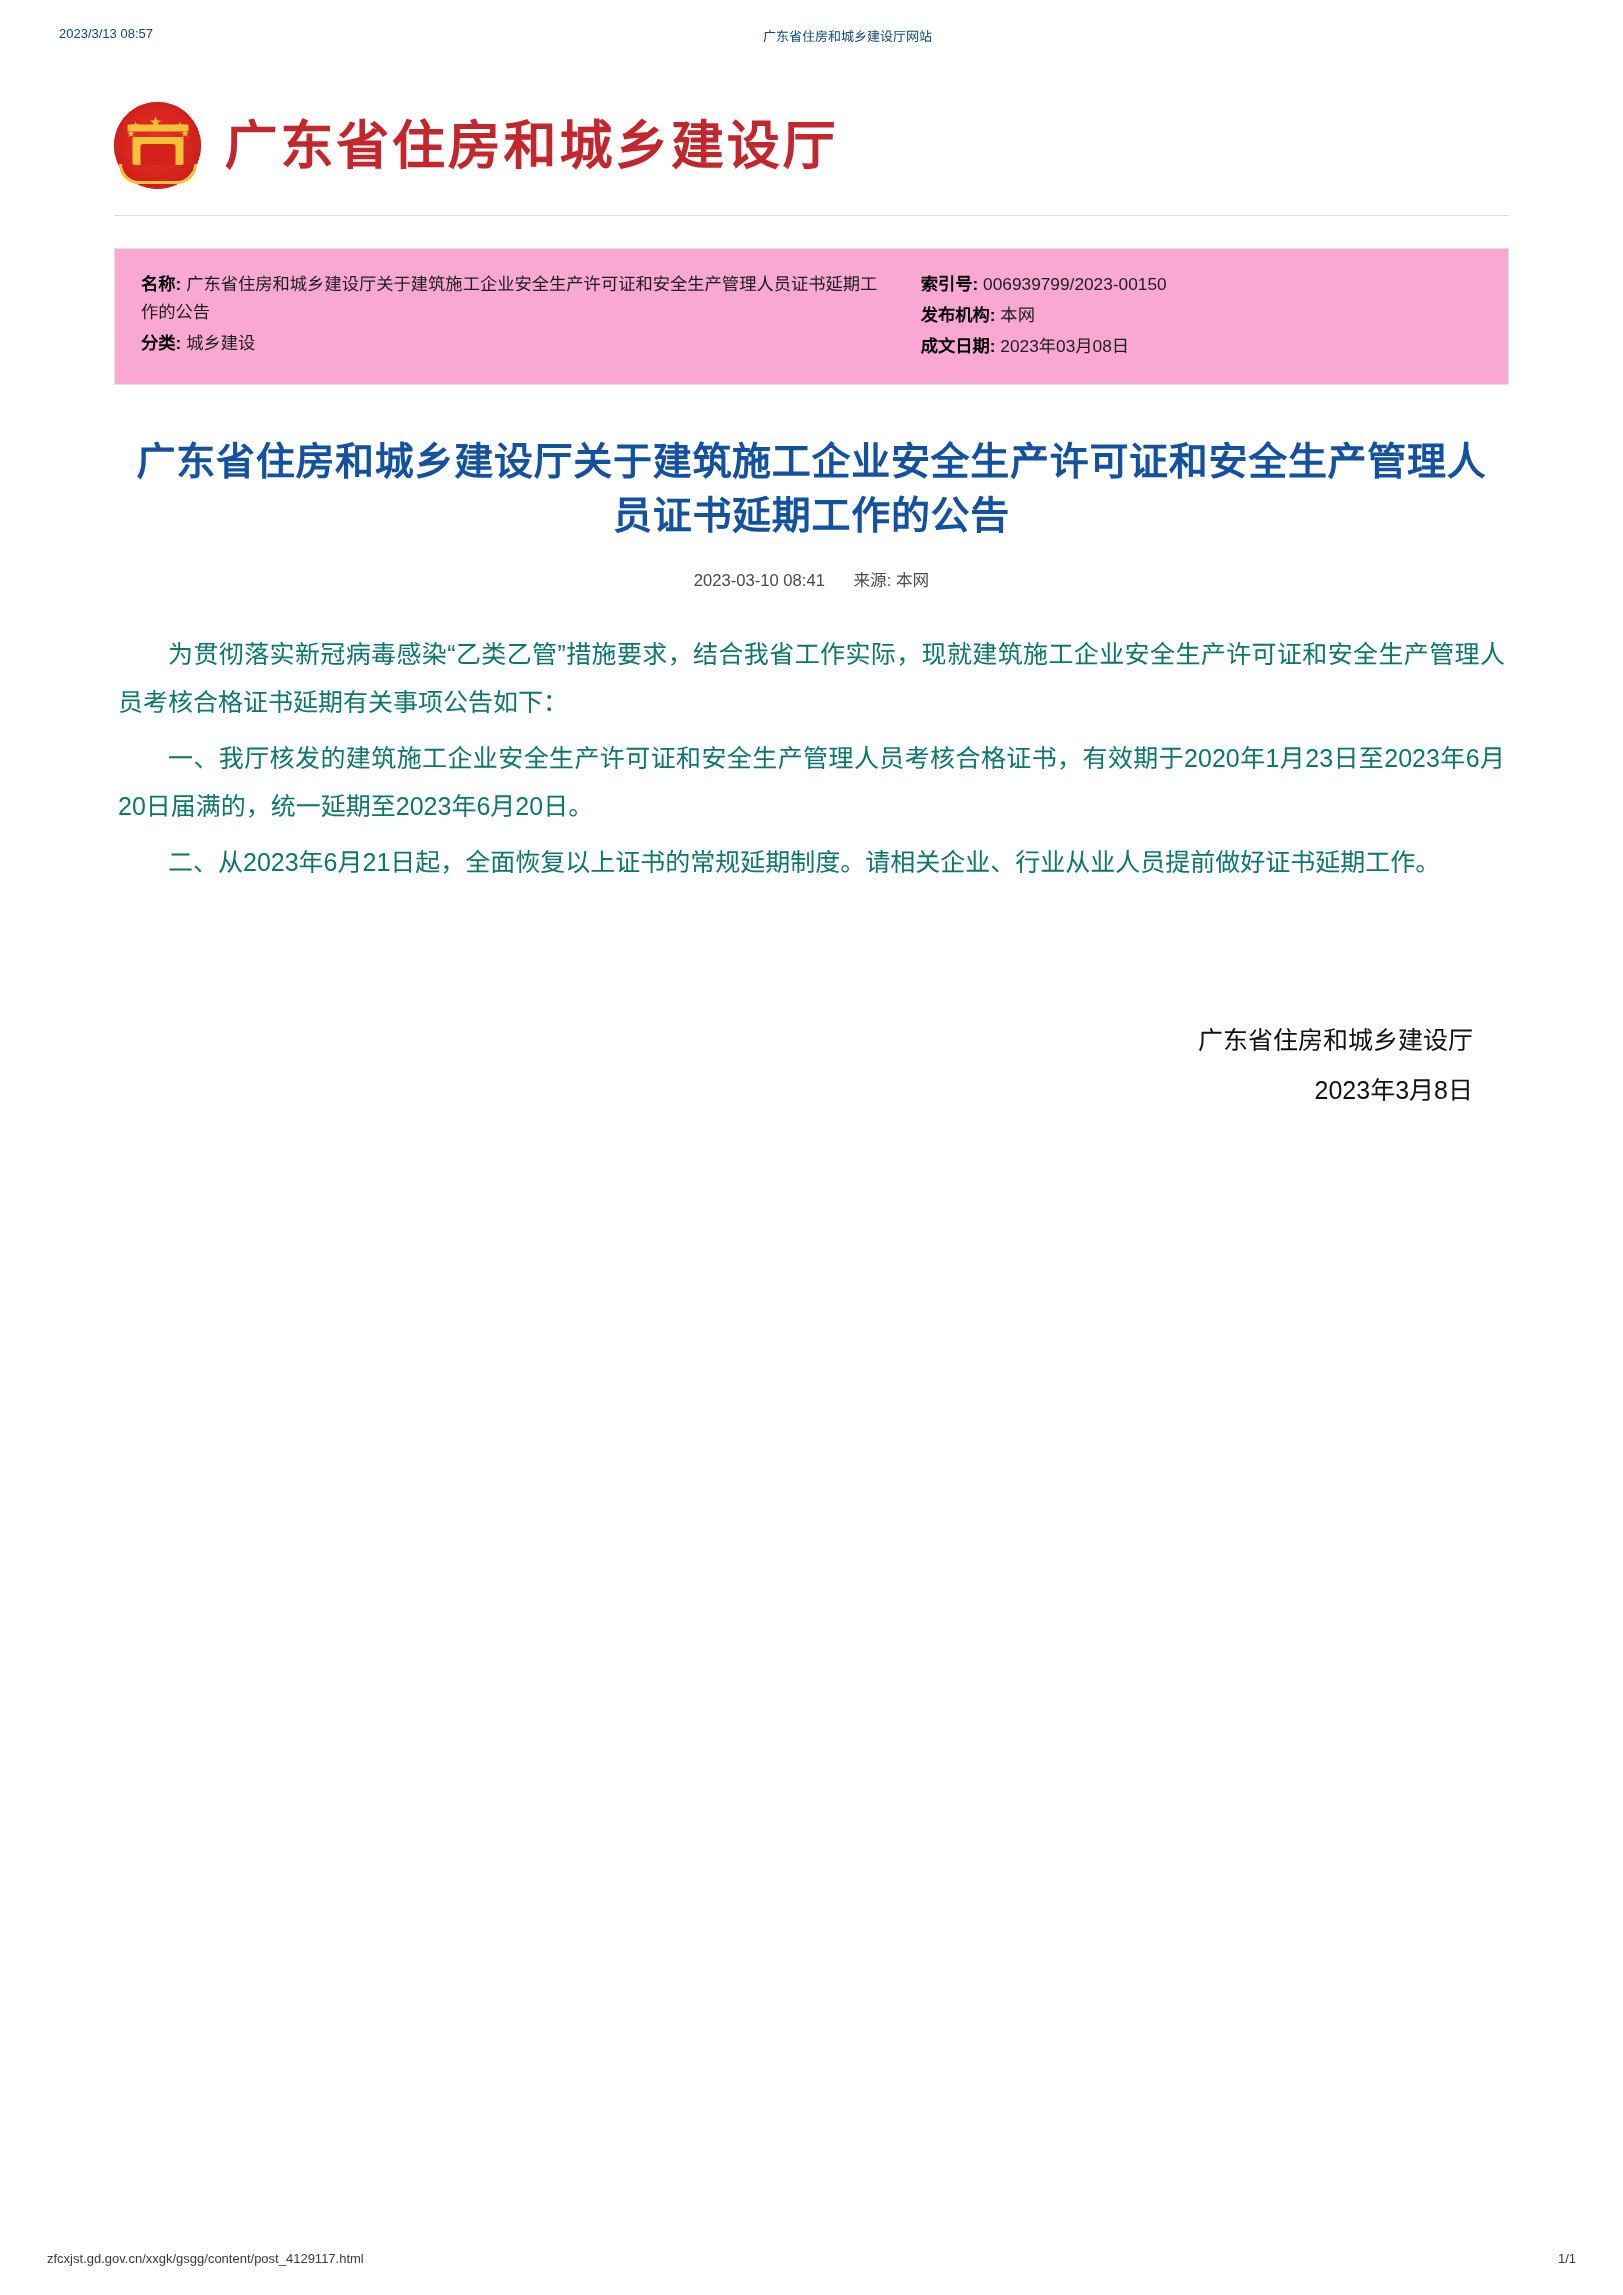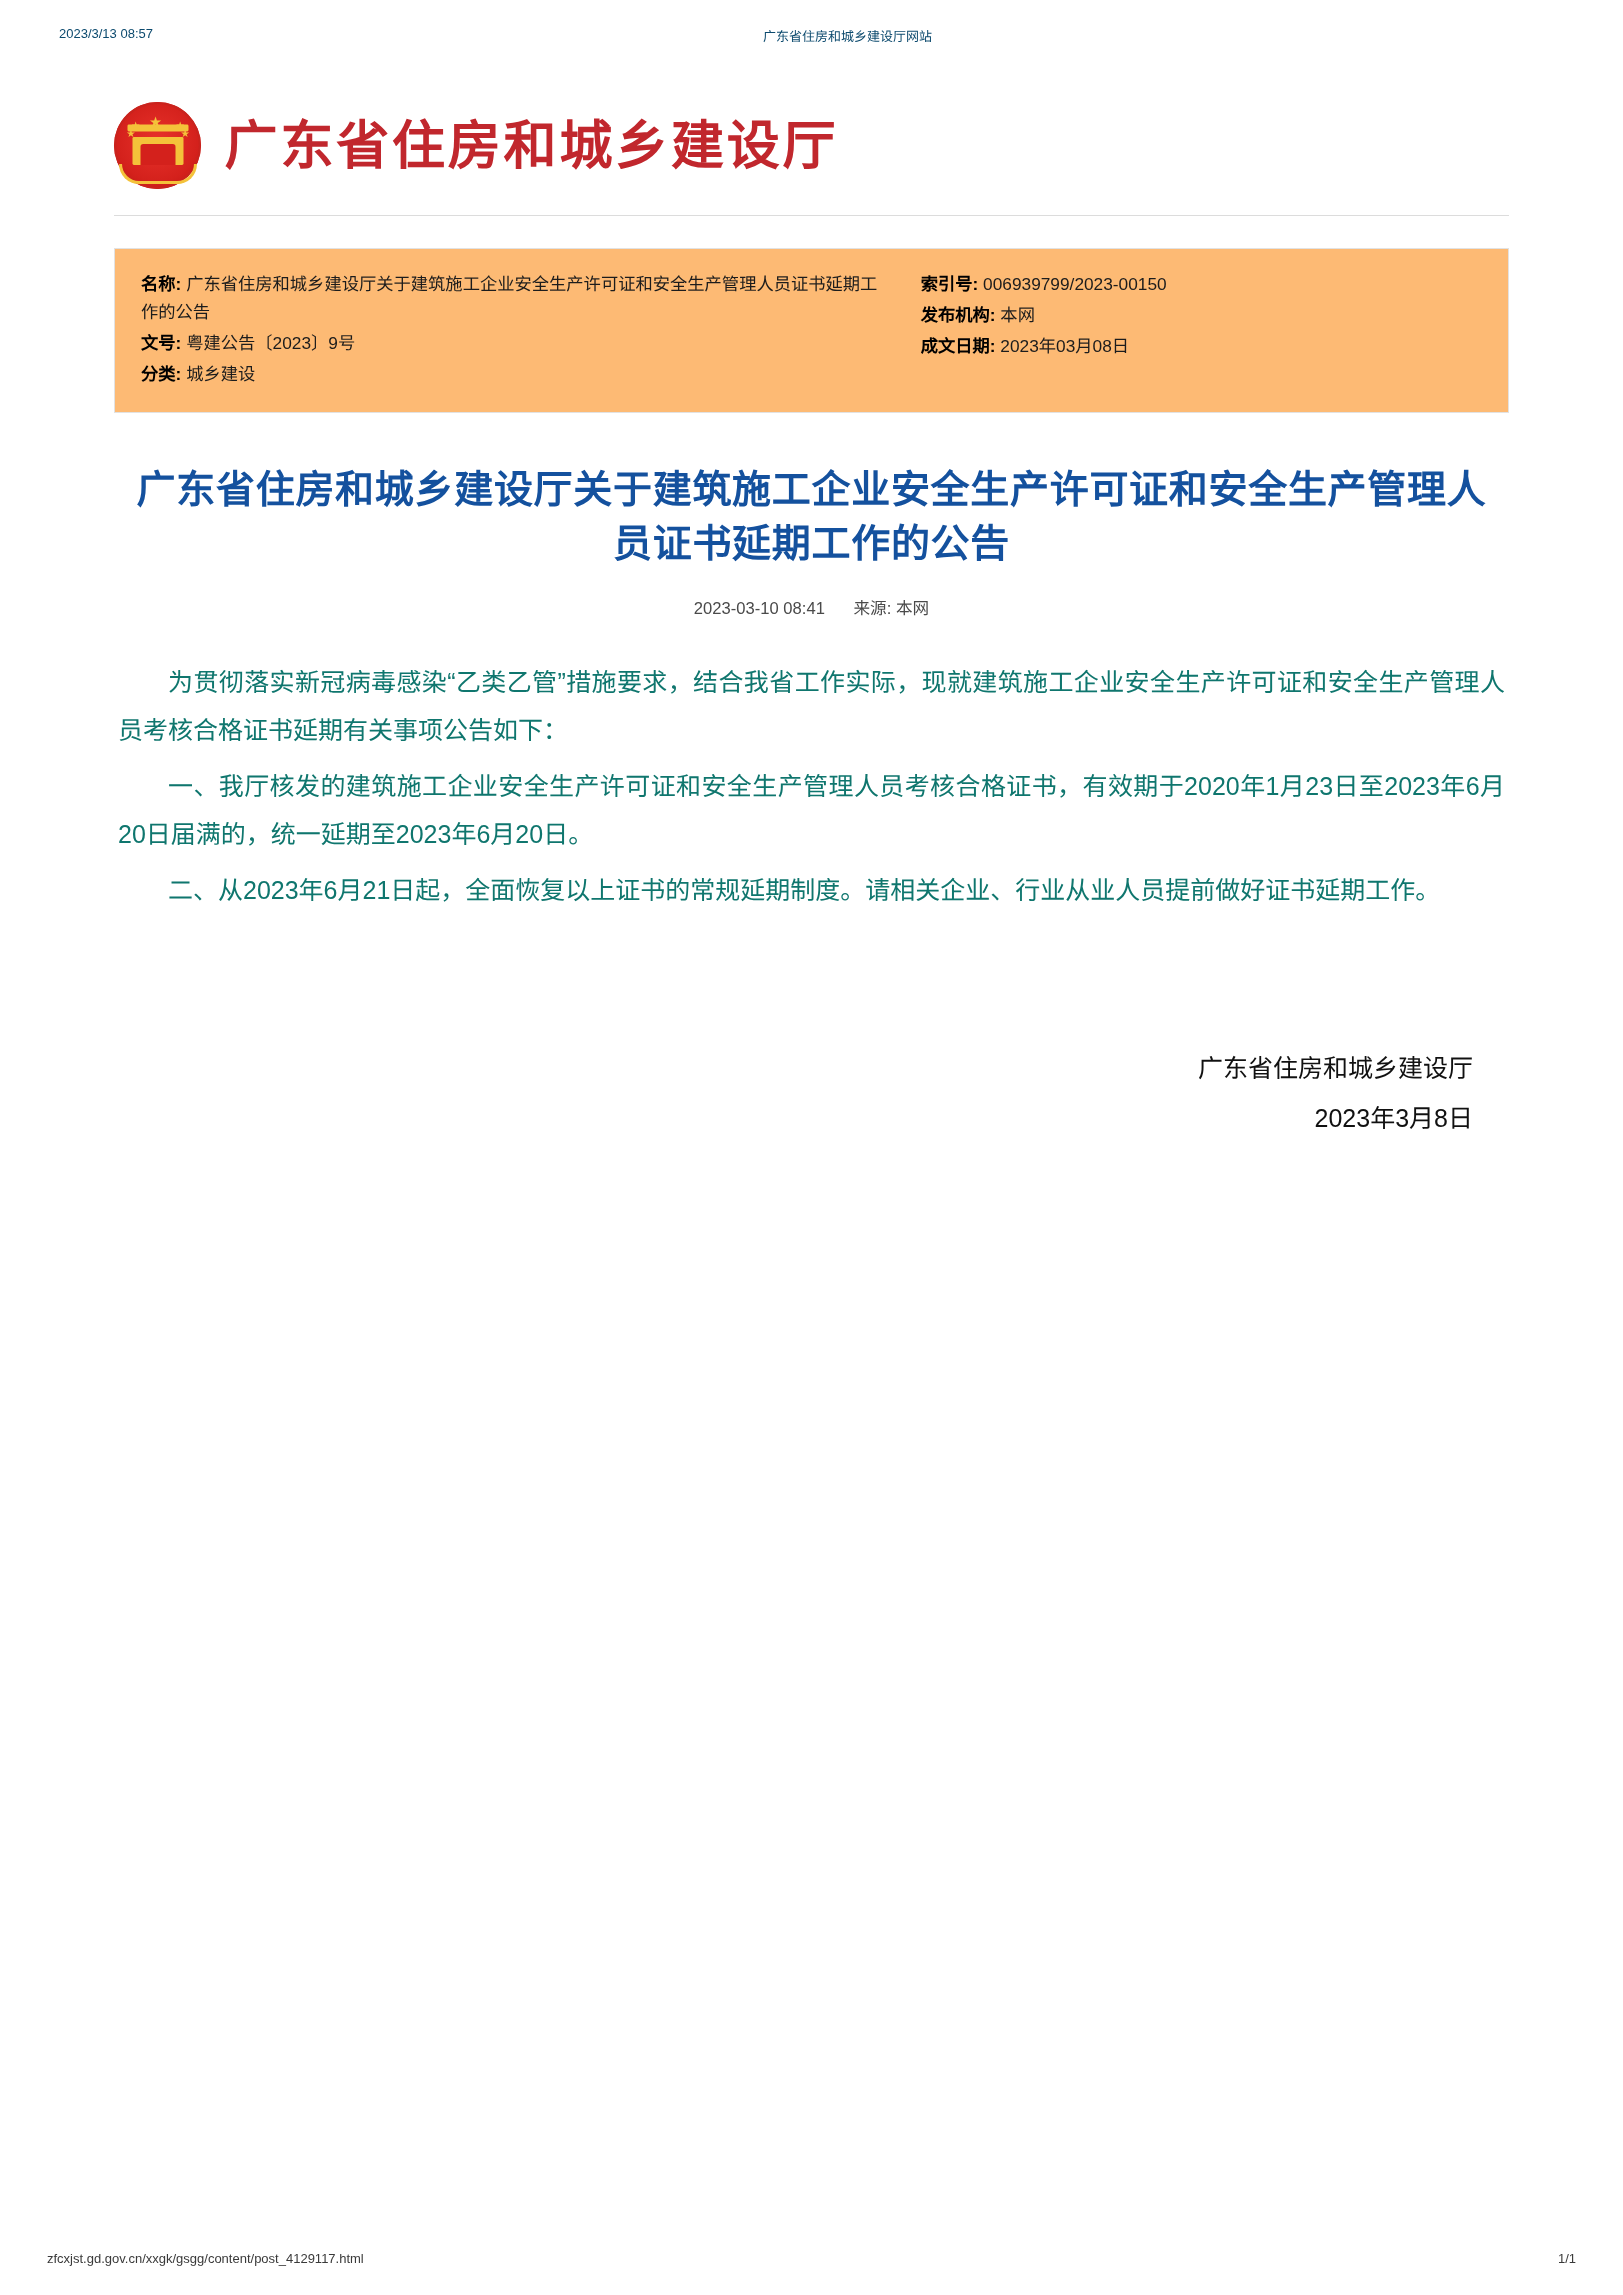--- a/index.html
+++ b/index.html
@@ -160,21 +160,21 @@
   }
   .masthead-rule {
     margin: 0 114px;
     border-top: 1.4px solid #dcdcdc;
   }
 
   
   .meta-box {
     margin: 32px 114px 0 114px;
     border: 1.4px solid #e2e2e2;
-    background: #fdba74;
+    background: #f9a8d4;
     padding: 21px 26px 22px 26px;
     display: flex;
   }
   .meta-col {
     box-sizing: border-box;
   }
   .meta-col.left  { width: 57%; padding-right: 14px; }
   .meta-col.right { width: 43%; padding-left: 15.3px; }
   .meta-row {
     font-size: 17.3px;
@@ -259,24 +259,20 @@
   </div>
   <div class="masthead-rule"></div>
 
   <div class="meta-box">
     <div class="meta-col left">
       <div class="meta-row">
         <span class="meta-label">名称:</span>
         <span class="meta-value">广东省住房和城乡建设厅关于建筑施工企业安全生产许可证和安全生产管理人员证书延期工作的公告</span>
       </div>
       <div class="meta-row">
-        <span class="meta-label">文号:</span>
-        <span class="meta-value">粤建公告〔2023〕9号</span>
-      </div>
-      <div class="meta-row">
         <span class="meta-label">分类:</span>
         <span class="meta-value">城乡建设</span>
       </div>
     </div>
     <div class="meta-col right">
       <div class="meta-row">
         <span class="meta-label">索引号:</span>
         <span class="meta-value">006939799/2023-00150</span>
       </div>
       <div class="meta-row">

